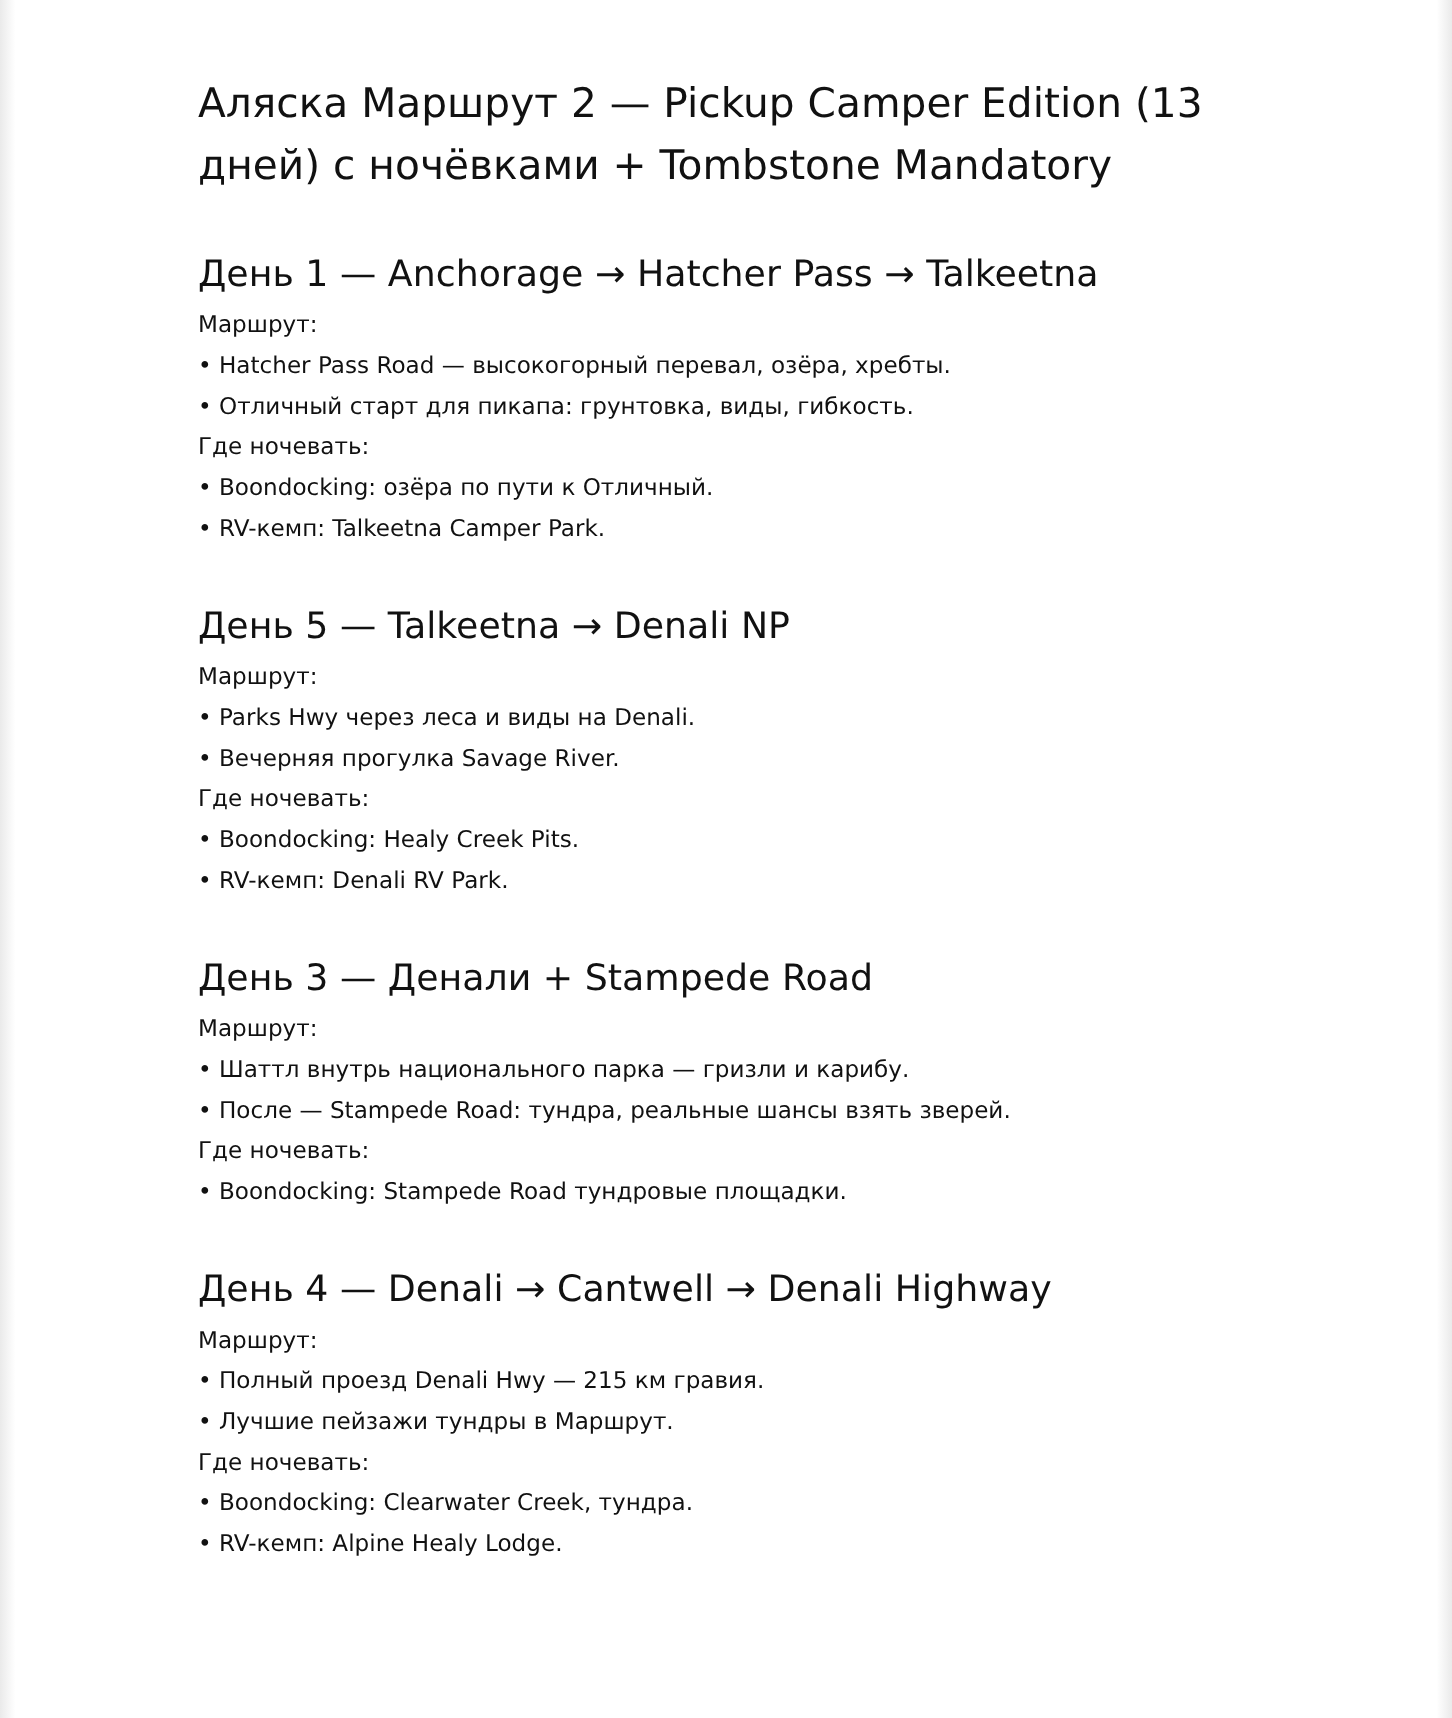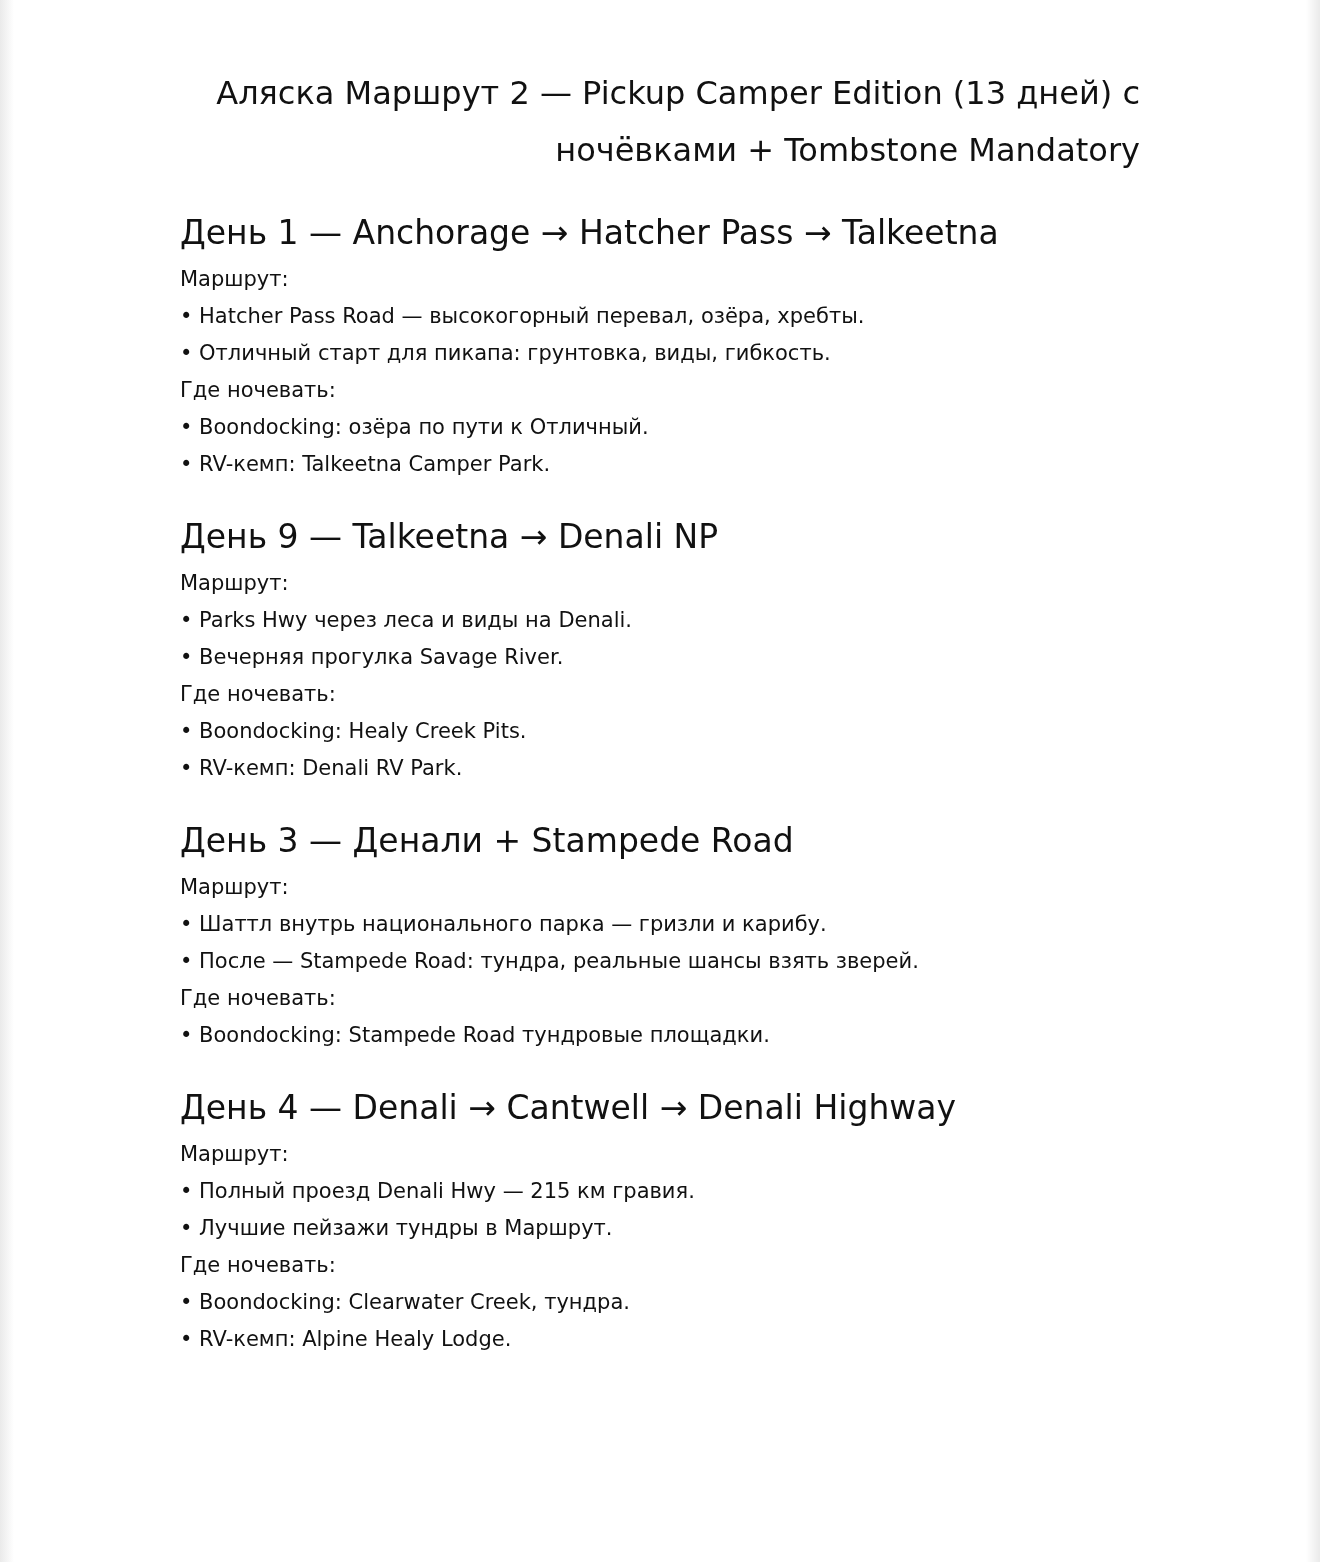--- a/index.html
+++ b/index.html
@@ -20,31 +20,31 @@
     width: 14px;
     pointer-events: none;
   }
   .edge-left  { left: 0;  background: linear-gradient(to right, #eaeaea, #ffffff); }
   .edge-right { right: 0; background: linear-gradient(to left,  #eaeaea, #ffffff); }
 
   .content {
     padding: 65px 180px 40px 180px;
   }
   h1.doc-title {
-    font-size: 32px;
+    font-size: 37px;
     line-height: 57px;
     font-weight: 400;
-    text-align: right;
+    text-align: left;
     margin: 0 0 34px 0;
   }
   h2.day-heading {
     font-size: 33px;
     line-height: 40px;
     font-weight: 400;
-    margin: 34px 0 8px 0;
+    margin: 50px 0 8px 0;
   }
   .line {
     font-size: 21px;
     line-height: 37px;
     white-space: pre-wrap;
   }
 </style>
 </head>
 <body>
 
@@ -57,21 +57,21 @@
       <section>
         <h2 class="day-heading">День 1 — Anchorage → Hatcher Pass → Talkeetna</h2>
         <div class="line">Маршрут:</div>
         <div class="line">• Hatcher Pass Road — высокогорный перевал, озёра, хребты.</div>
         <div class="line">• Отличный старт для пикапа: грунтовка, виды, гибкость.</div>
         <div class="line">Где ночевать:</div>
         <div class="line">• Boondocking: озёра по пути к Отличный.</div>
         <div class="line">• RV-кемп: Talkeetna Camper Park.</div>
       </section>
       <section>
-        <h2 class="day-heading">День 9 — Talkeetna → Denali NP</h2>
+        <h2 class="day-heading">День 5 — Talkeetna → Denali NP</h2>
         <div class="line">Маршрут:</div>
         <div class="line">• Parks Hwy через леса и виды на Denali.</div>
         <div class="line">• Вечерняя прогулка Savage River.</div>
         <div class="line">Где ночевать:</div>
         <div class="line">• Boondocking: Healy Creek Pits.</div>
         <div class="line">• RV-кемп: Denali RV Park.</div>
       </section>
       <section>
         <h2 class="day-heading">День 3 — Денали + Stampede Road</h2>
         <div class="line">Маршрут:</div>

